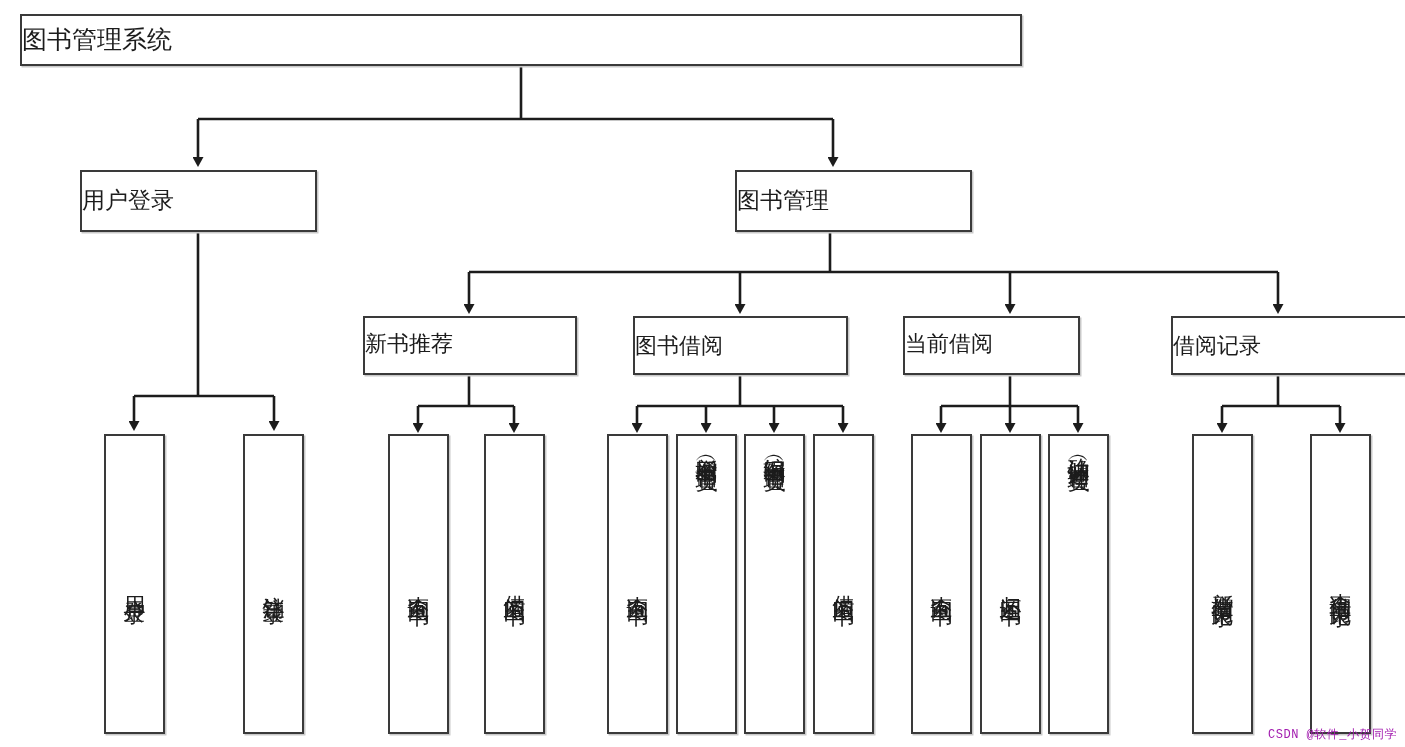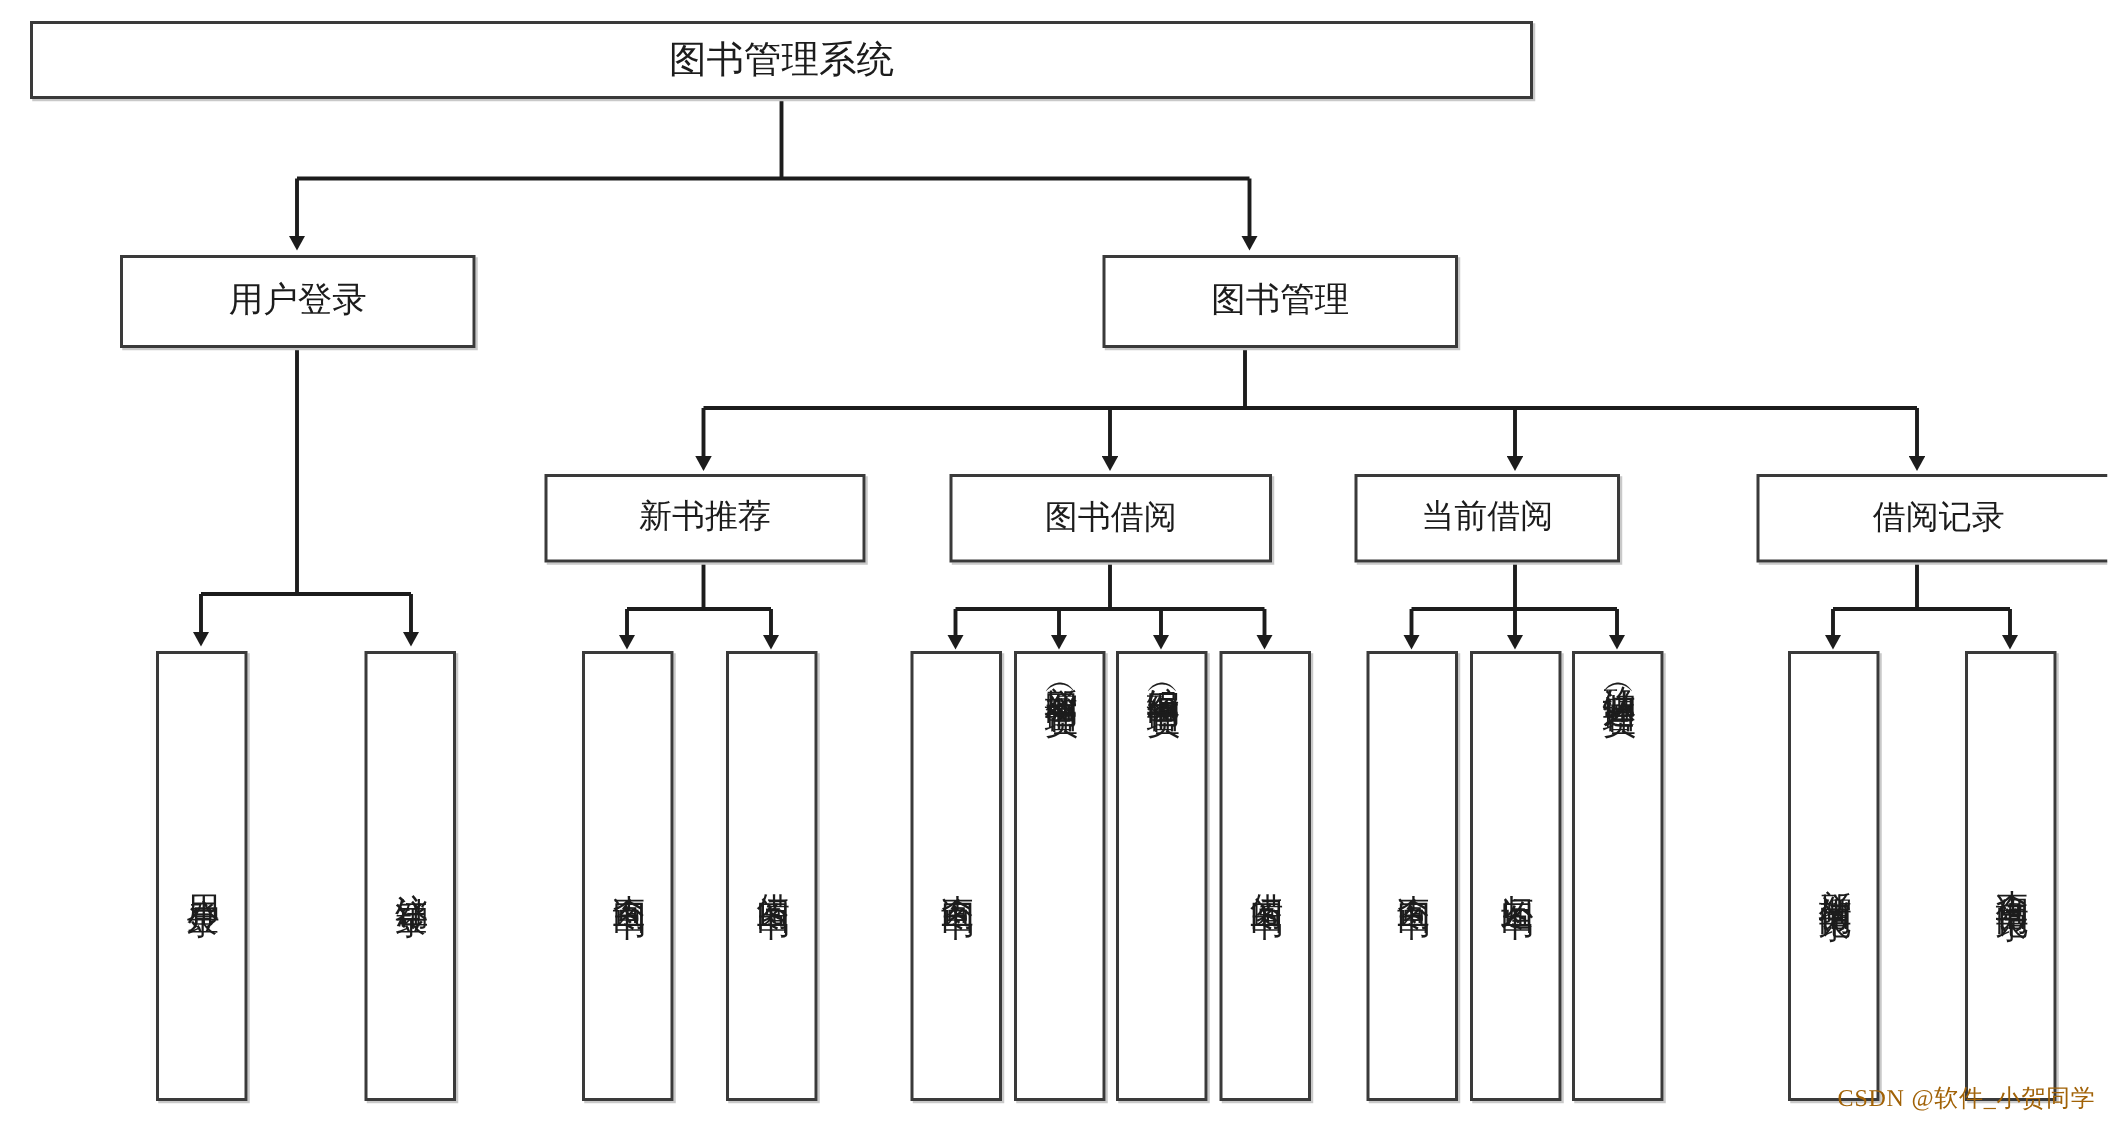--- a/index.html
+++ b/index.html
@@ -27,21 +27,20 @@
     pointer-events: none;
   }
   .node {
     position: absolute;
     box-sizing: border-box;
     background: #ffffff;
     border: 2px solid #3a3a3a;
     box-shadow: 1.5px 1.5px 0 0 #c9c9c9;
     display: flex;
     align-items: center;
-    justify-content: center;
     color: #1c1c1c;
     line-height: 1.18;
     text-align: center;
   }
   .node.root {
     font-size: 25px;
   }
   .node.lvl2 {
     font-size: 23px;
   }
@@ -64,25 +63,25 @@
   .node.leaf.overflow {
     align-items: flex-start;
   }
   .node.leaf.overflow .vtext {
     letter-spacing: 2px;
   }
   .watermark {
     position: absolute;
     right: 8px;
     bottom: 4px;
-    font-size: 16px;
-    color: #a16207;
+    font-size: 12px;
+    color: #a21caf;
     letter-spacing: 0.5px;
     white-space: nowrap;
-    font-family: Liberation Serif, serif;
+    font-family: Liberation Mono, monospace;
   }
 </style>
 </head>
 <body>
 
 <div id="canvas">
 
   <svg class="wires" viewBox="0 0 1405 747" xmlns="http://www.w3.org/2000/svg">
     <defs>
       <marker id="arrow" markerWidth="10" markerHeight="11" refX="1" refY="5.5" orient="auto" markerUnits="userSpaceOnUse">

